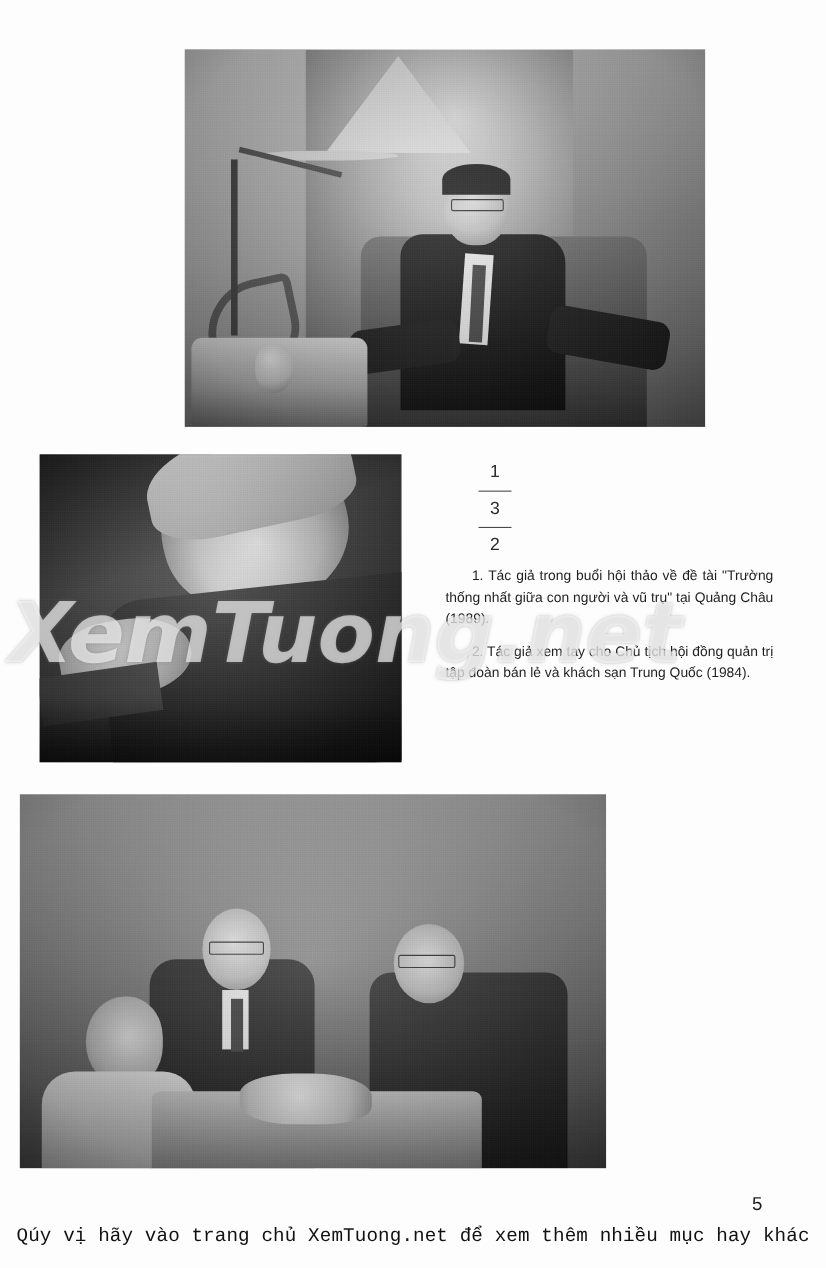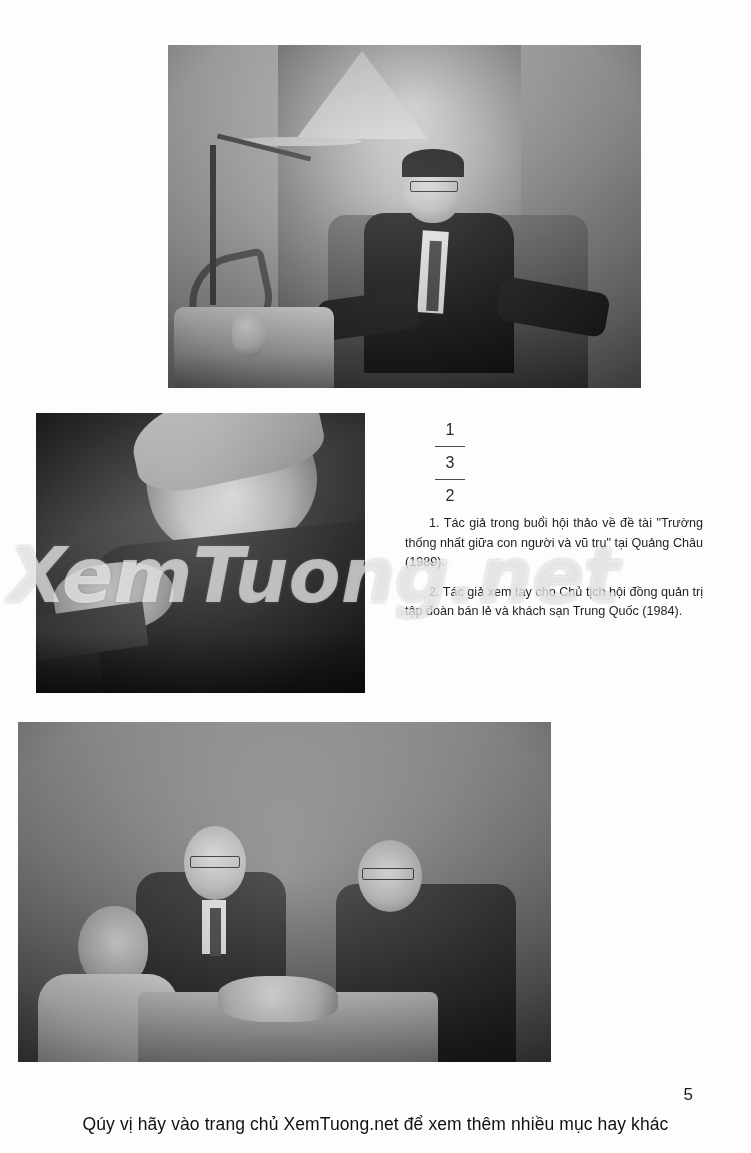--- a/index.html
+++ b/index.html
@@ -383,21 +383,21 @@
     font-size: 17px;
     color: #1b1b1b;
   }
   #footer-note {
     position: absolute;
     left: 0; top: 1114px;
     width: 751px;
     text-align: center;
     font-size: 17.5px;
     color: #111;
-    font-family: Liberation Sans, sans-serif;
+    font-family: Liberation Mono, monospace;
     letter-spacing: .1px;
   }
 
   
   #watermark {
     position: absolute;
     left: 8px; top: 520px;
     width: 735px;
     text-align: left;
     font-size: 76px;

